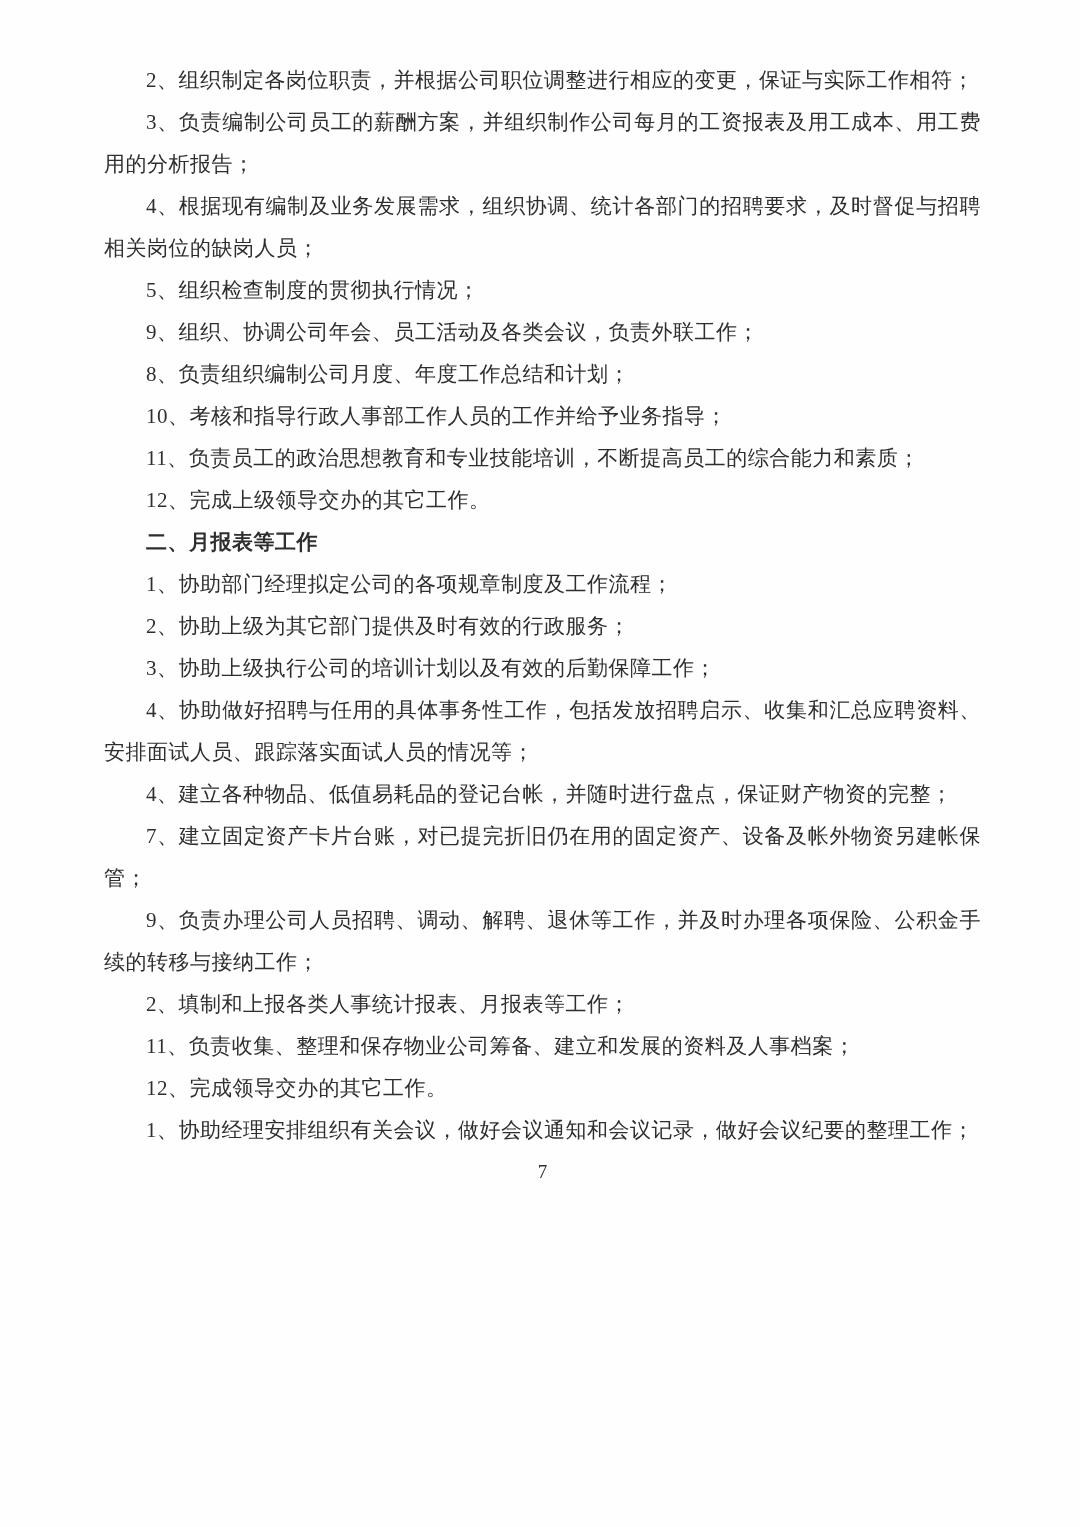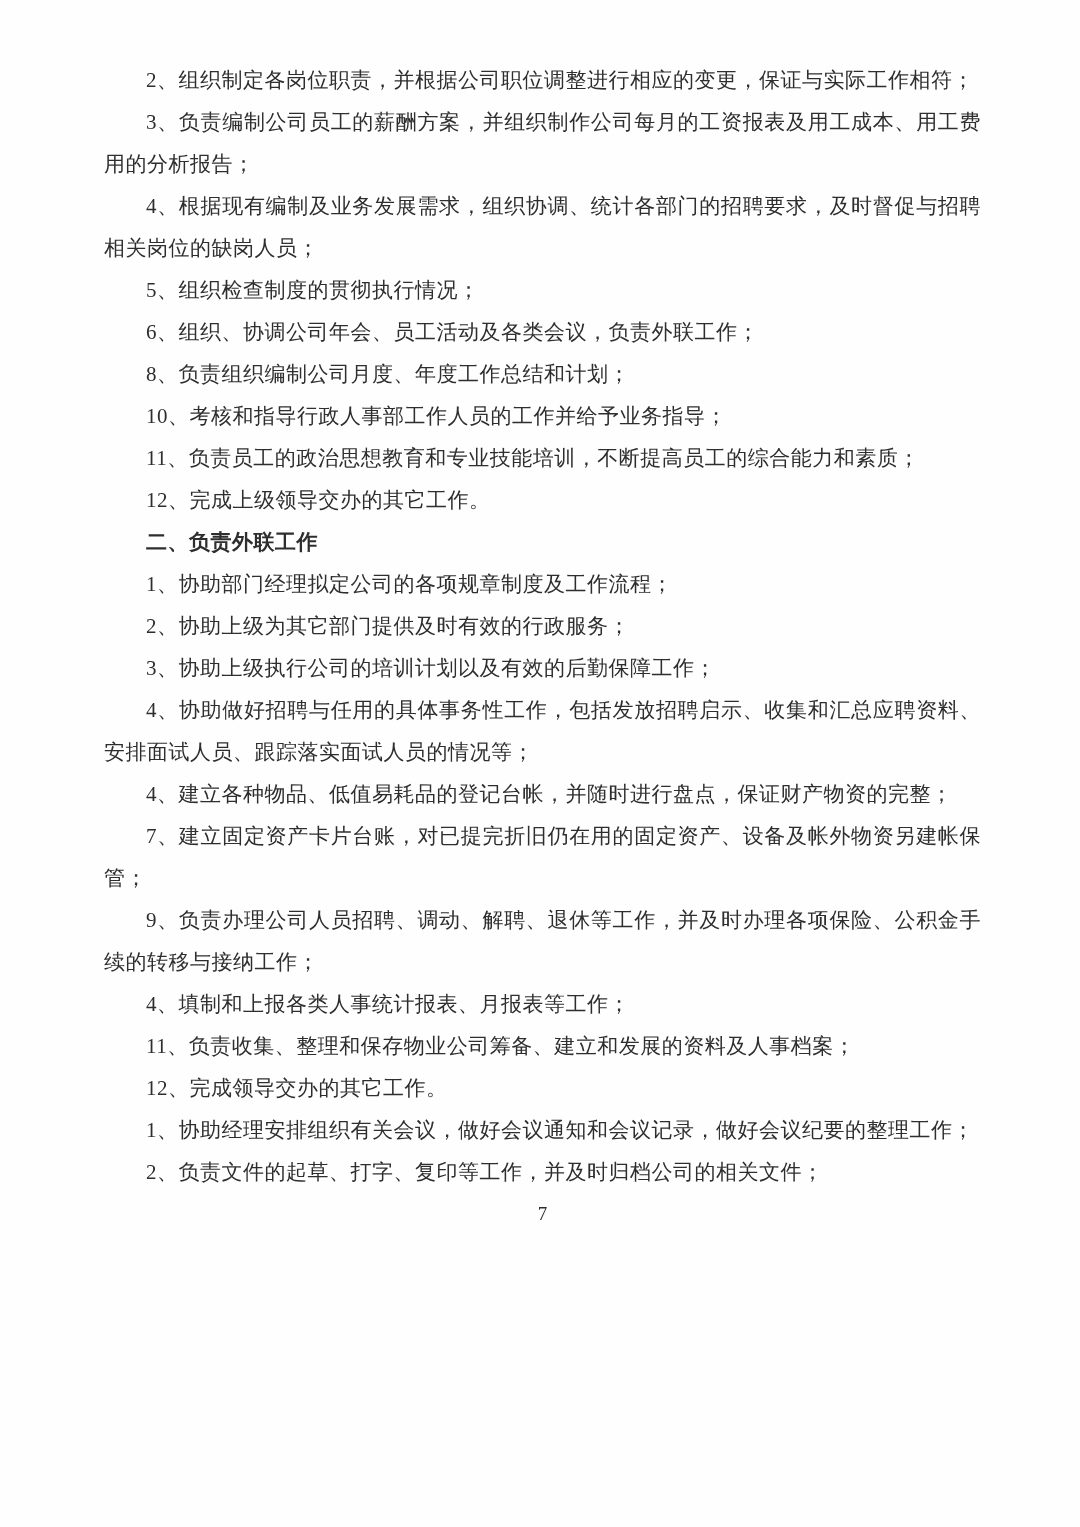--- a/index.html
+++ b/index.html
@@ -45,33 +45,32 @@
   </style>
 </head>
 <body>
 
 <div class="page" style="background: rgb(254, 254, 254); color: rgb(46, 46, 46);">
   <div class="doc-body">
       <p class="para">2、组织制定各岗位职责，并根据公司职位调整进行相应的变更，保证与实际工作相符；</p>
       <p class="para">3、负责编制公司员工的薪酬方案，并组织制作公司每月的工资报表及用工成本、用工费用的分析报告；</p>
       <p class="para">4、根据现有编制及业务发展需求，组织协调、统计各部门的招聘要求，及时督促与招聘相关岗位的缺岗人员；</p>
       <p class="para">5、组织检查制度的贯彻执行情况；</p>
-      <p class="para">6、组织、协调公司年会、员工活动及各类会议，负责外联工作；</p>
+      <p class="para">9、组织、协调公司年会、员工活动及各类会议，负责外联工作；</p>
       <p class="para">8、负责组织编制公司月度、年度工作总结和计划；</p>
       <p class="para">10、考核和指导行政人事部工作人员的工作并给予业务指导；</p>
       <p class="para">11、负责员工的政治思想教育和专业技能培训，不断提高员工的综合能力和素质；</p>
       <p class="para">12、完成上级领导交办的其它工作。</p>
-      <p class="para heading">二、负责外联工作</p>
+      <p class="para heading">二、月报表等工作</p>
       <p class="para">1、协助部门经理拟定公司的各项规章制度及工作流程；</p>
       <p class="para">2、协助上级为其它部门提供及时有效的行政服务；</p>
       <p class="para">3、协助上级执行公司的培训计划以及有效的后勤保障工作；</p>
       <p class="para">4、协助做好招聘与任用的具体事务性工作，包括发放招聘启示、收集和汇总应聘资料、安排面试人员、跟踪落实面试人员的情况等；</p>
       <p class="para">4、建立各种物品、低值易耗品的登记台帐，并随时进行盘点，保证财产物资的完整；</p>
       <p class="para">7、建立固定资产卡片台账，对已提完折旧仍在用的固定资产、设备及帐外物资另建帐保管；</p>
       <p class="para">9、负责办理公司人员招聘、调动、解聘、退休等工作，并及时办理各项保险、公积金手续的转移与接纳工作；</p>
-      <p class="para">4、填制和上报各类人事统计报表、月报表等工作；</p>
+      <p class="para">2、填制和上报各类人事统计报表、月报表等工作；</p>
       <p class="para">11、负责收集、整理和保存物业公司筹备、建立和发展的资料及人事档案；</p>
       <p class="para">12、完成领导交办的其它工作。</p>
       <p class="para">1、协助经理安排组织有关会议，做好会议通知和会议记录，做好会议纪要的整理工作；</p>
-      <p class="para">2、负责文件的起草、打字、复印等工作，并及时归档公司的相关文件；</p>
     </div>
   <p class="footer">7</p>
 </div>
 
 </body></html>

